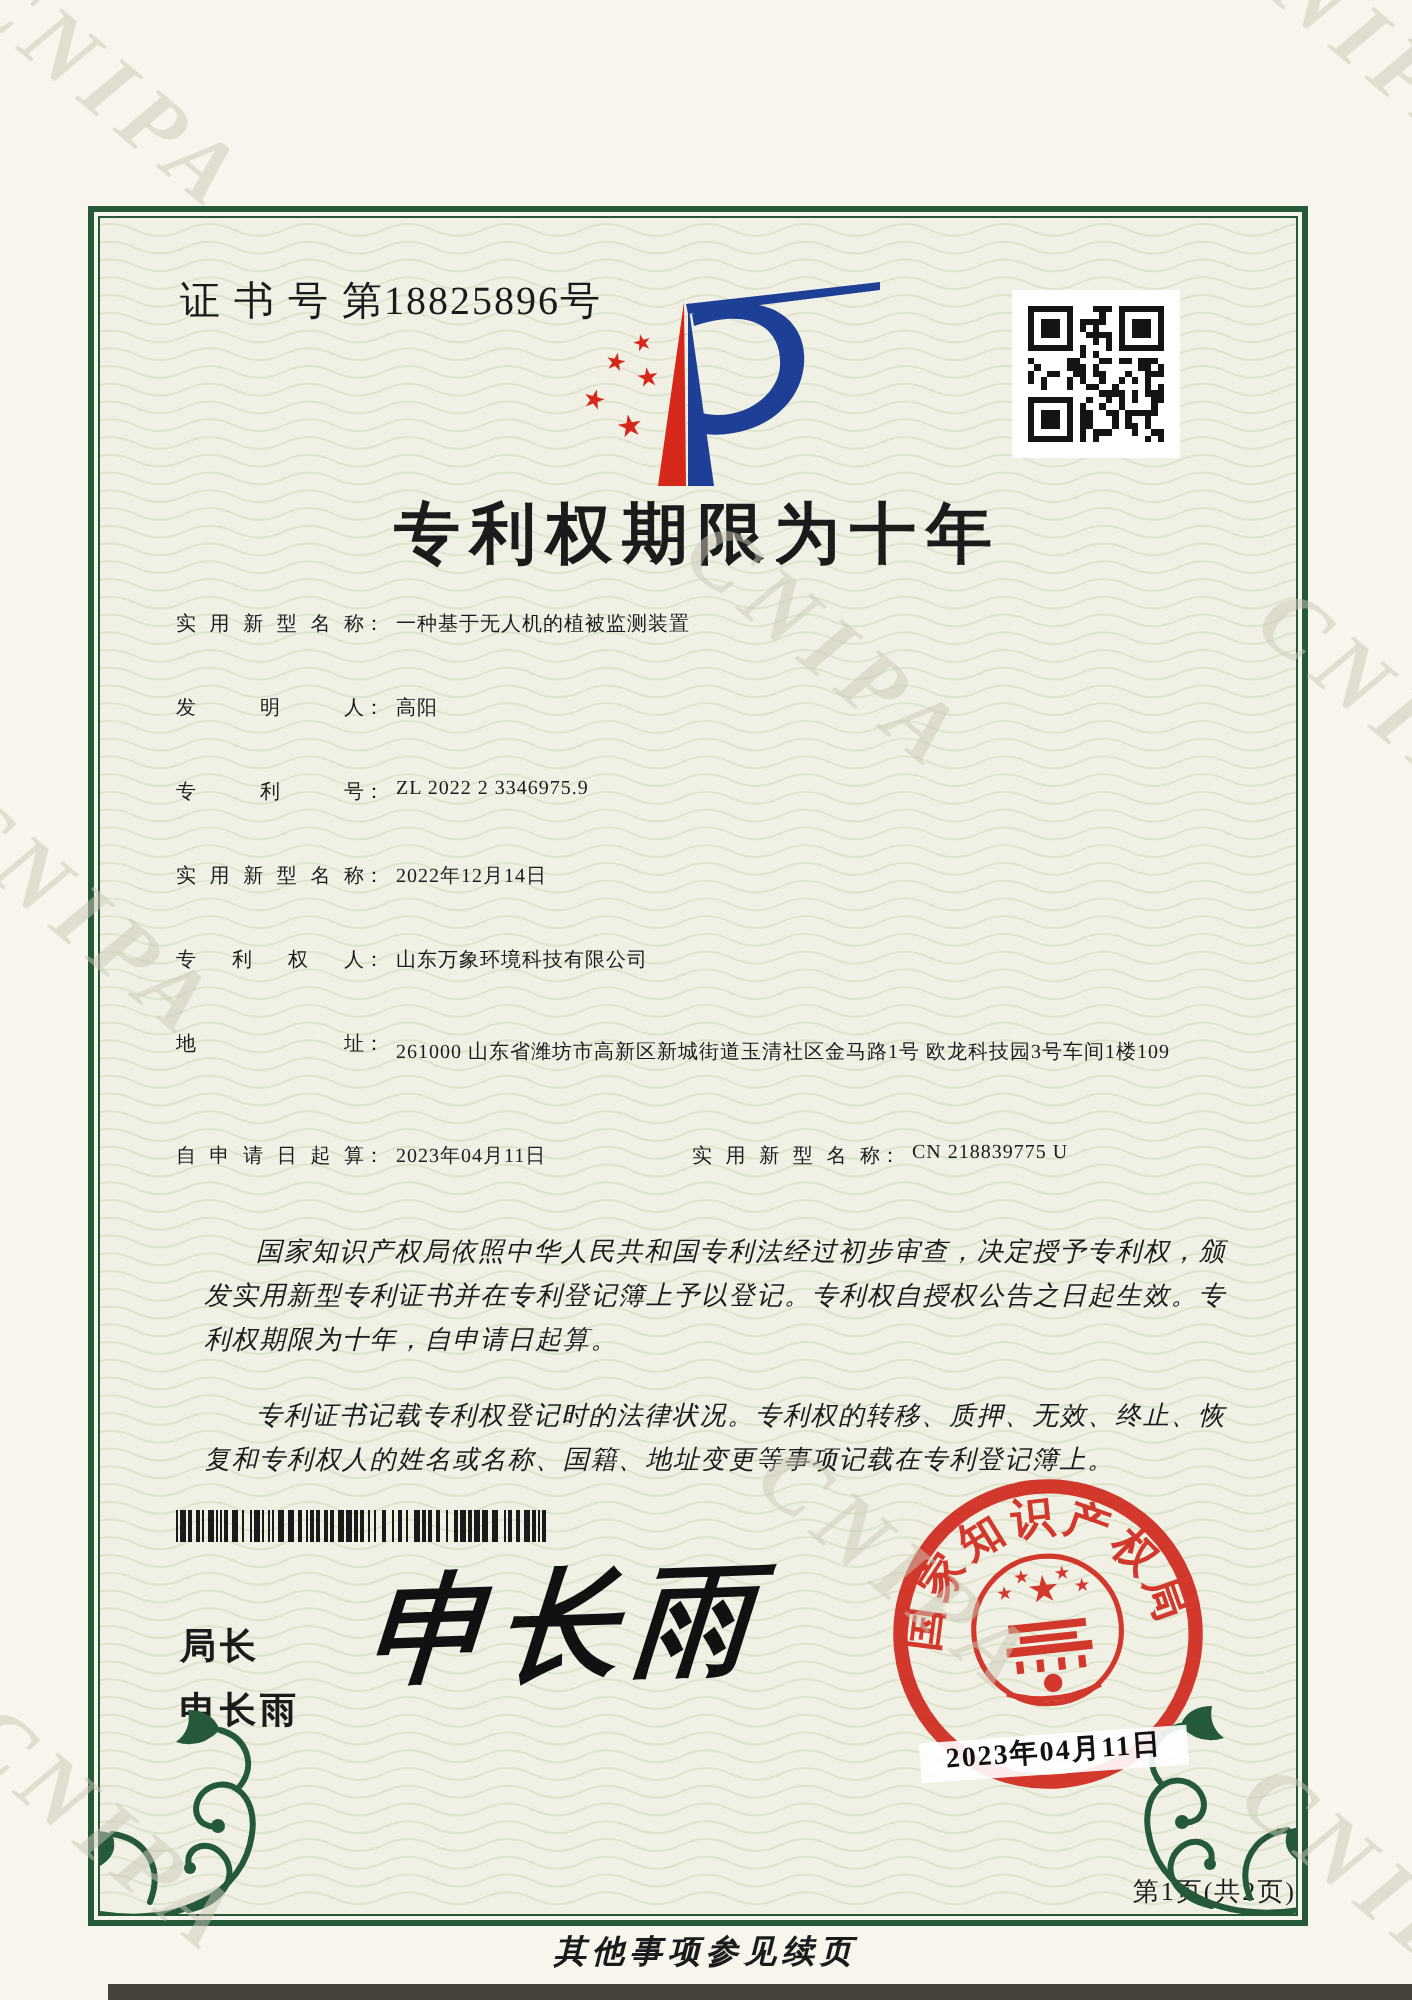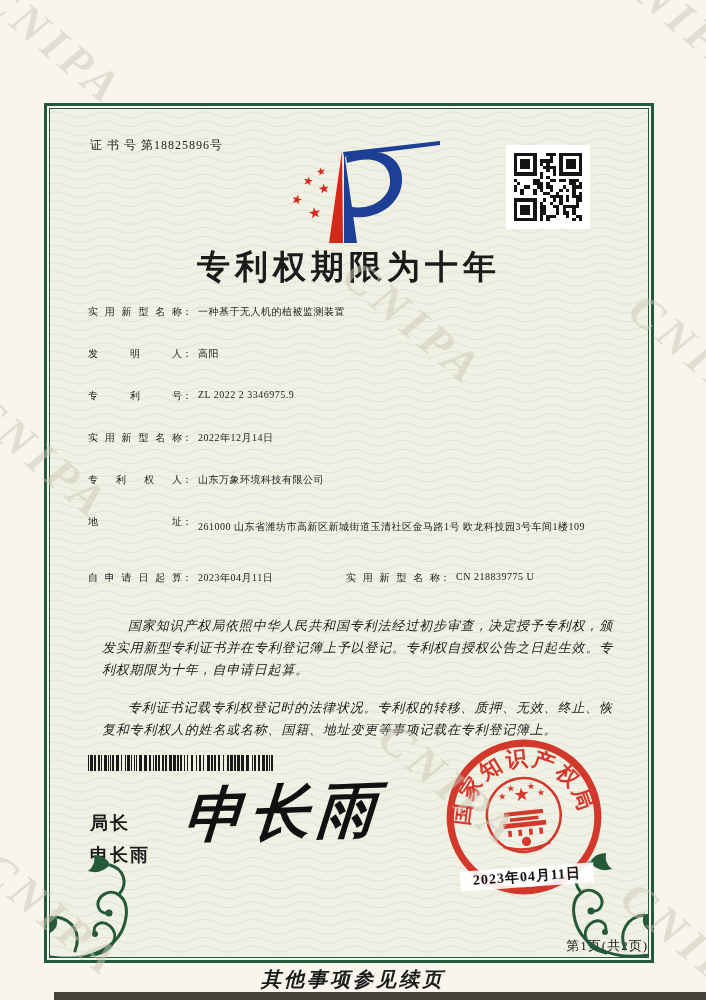--- a/index.html
+++ b/index.html
@@ -10,21 +10,21 @@
   .wm{position:absolute;z-index:4;font:italic 700 46px "Liberation Serif","DejaVu Serif",serif;
       letter-spacing:6px;color:var(--watermark,#ccc8b8);opacity:.5;transform:rotate(40deg);
       pointer-events:none;white-space:nowrap;}
   
   .frame{position:absolute;left:44px;top:103px;width:610px;height:860px;z-index:2;
          border:3px solid var(--frame_green,#24593a);box-sizing:border-box;}
   .frame-inner{position:absolute;inset:2px;border:1px solid var(--frame_green,#24593a);
                background:var(--inner_paper,#f0f1e4);overflow:hidden;}
   .waves{position:absolute;inset:0;width:100%;height:100%;}
   .waves path{fill:none;stroke:#dde3cd;stroke-width:1;}
-  .certno{position:absolute;left:40px;top:28px;font-size:12px;letter-spacing:1px;}
+  .certno{position:absolute;left:40px;top:28px;font-size:20px;letter-spacing:1px;}
   .logo{position:absolute;left:230px;top:26px;}
   .logo .redf{fill:var(--logo_red,#d5281a);}
   .logo .bluef{fill:var(--logo_blue,#1d3f96);}
   .qrbox{position:absolute;left:456px;top:36px;width:84px;height:84px;background:#fff;}
   .qrbox svg{position:absolute;left:8px;top:8px;width:68px;height:68px;fill:#141414;shape-rendering:crispEdges;}
   .title{position:absolute;left:0;right:0;top:136px;margin:0;text-align:center;
          font-size:33px;font-weight:700;letter-spacing:5px;}
   
   .frow{position:absolute;left:38px;font-size:10px;white-space:nowrap;}
   .flab{display:inline-block;width:94px;text-align:justify;text-align-last:justify;vertical-align:top;}
@@ -58,21 +58,21 @@
             letter-spacing:1px;color:#111;transform:rotate(-4deg);z-index:5;}
   .pageno{position:absolute;left:0;right:0;top:828px;text-align:right;font-size:13px;letter-spacing:1px;}
   
   .orn{position:absolute;z-index:3;}
   .orn.left{left:-2px;top:742px;}
   .orn.right{left:502px;top:740px;transform:scaleX(-1);}
   .orn path.st{fill:none;stroke:var(--frame_green,#24593a);stroke-width:3;stroke-linecap:round;}
   .orn .fl{fill:var(--frame_green,#24593a);}
   
   .contnote{position:absolute;left:0;right:0;top:966px;text-align:center;z-index:2;
-            font-size:20px;font-weight:600;font-style:italic;letter-spacing:3px;}
+            font-size:16px;font-weight:600;font-style:italic;letter-spacing:3px;}
   .bottomstrip{position:absolute;left:54px;top:992px;width:652px;height:8px;background:#44423a;z-index:6;}
 </style>
 </head>
 <body>
 
 <div class="page">
 
   <div class="wm" style="left:-30px;top:16px">CNIPA</div>
   <div class="wm" style="left:596px;top:-10px">CNIPA</div>
   <div class="wm" style="left:330px;top:296px">CNIPA</div>

